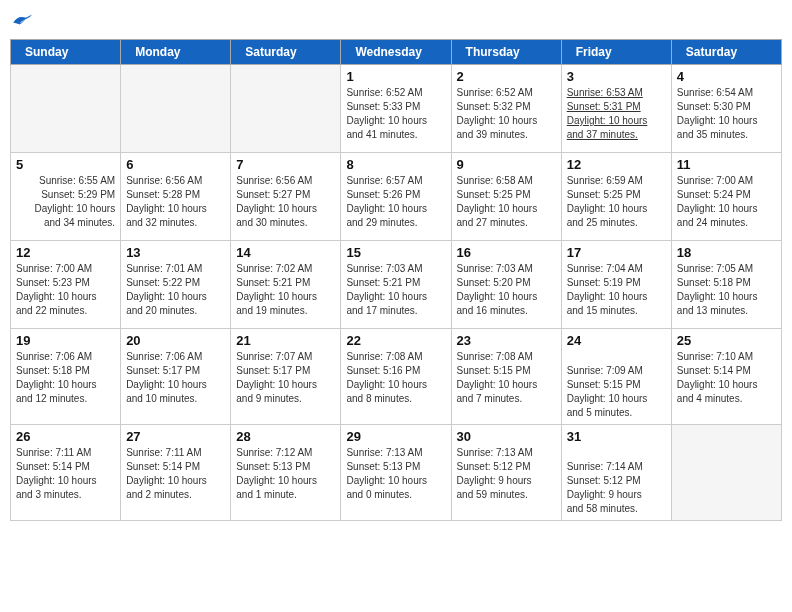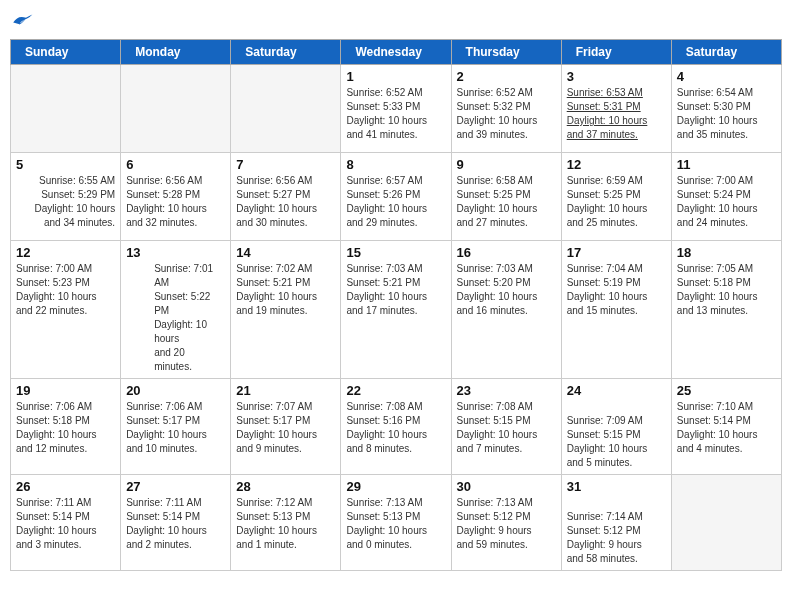--- a/index.html
+++ b/index.html
@@ -207,21 +207,21 @@
       <tr>
         <td>
           <div class="day-num">12</div>
           <div class="day-info" style="white-space: pre-line;">Sunrise: 7:00 AM
 Sunset: 5:23 PM
 Daylight: 10 hours
 and 22 minutes.</div>
         </td>
         <td>
           <div class="day-num">13</div>
-          <div class="day-info" style="white-space: pre-line; margin-left: 28px;">Sunrise: 7:01 AM
+          <div class="day-info" style="white-space: pre-line;">Sunrise: 7:01 AM
 Sunset: 5:22 PM
 Daylight: 10 hours
 and 20 minutes.</div>
         </td>
         <td>
           <div class="day-num">14</div>
           <div class="day-info" style="white-space: pre-line;">Sunrise: 7:02 AM
 Sunset: 5:21 PM
 Daylight: 10 hours
 and 19 minutes.</div>

